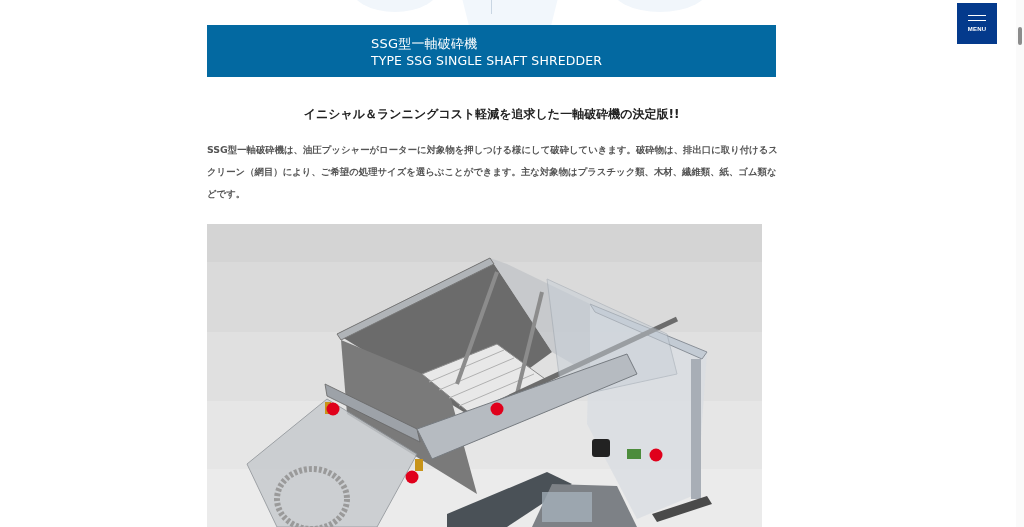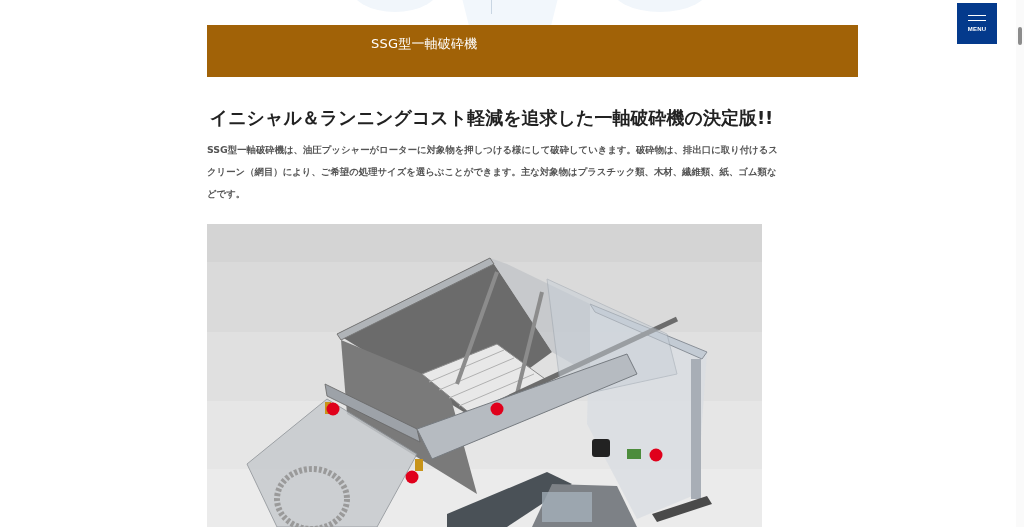--- a/index.html
+++ b/index.html
@@ -6,51 +6,52 @@
   html, body { width: 1024px; height: 527px; overflow: hidden; background: #ffffff; }
   body { font-family: "DejaVu Sans", "Liberation Sans", sans-serif; color: #333; position: relative; }
 
   .top-deco { position: absolute; left: 300px; top: 0; width: 420px; height: 25px; overflow: hidden; }
   .top-deco .blob { position: absolute; border-radius: 50%; background: #f1f6fb; }
   .top-deco .b1 { left: 50px; top: -40px; width: 90px; height: 52px; }
   .top-deco .b2 { left: 160px; top: -10px; width: 100px; height: 60px; border-radius: 0; clip-path: polygon(0 0,100% 0,85% 100%,15% 100%); background:#f2f7fc; }
   .top-deco .b3 { left: 310px; top: -40px; width: 100px; height: 52px; }
   .top-deco .vline { position: absolute; left: 191px; top: 0; width: 1px; height: 14px; background: #c9d6e3; }
 
-  .banner { position: absolute; left: 207px; top: 25px; width: 651px; height: 52px; background: #a16207; color: #fff; padding: 10px 0 0 164px; }
+  .banner { position: absolute; left: 207px; top: 25px; width: 569px; height: 52px; background: #0369a1; color: #fff; padding: 10px 0 0 164px; }
   .banner .jp { font-size: 13px; line-height: 17px; font-weight: normal; letter-spacing: 0.2px; }
   .banner .en { font-size: 12.5px; line-height: 18px; letter-spacing: 0.1px; }
 
   .menu-btn { position: absolute; left: 957px; top: 3px; width: 40px; height: 41px; background: #043a8c; display: flex; flex-direction: column; align-items: center; justify-content: center; cursor: pointer; }
   .menu-btn .bars { width: 18px; height: 6px; border-top: 1.5px solid #fff; border-bottom: 1.5px solid #fff; margin-bottom: 5px; }
   .menu-btn .lbl { color: #fff; font-size: 6px; font-weight: bold; letter-spacing: 0.2px; font-family: "Liberation Sans", sans-serif; }
 
   .scrollbar { position: absolute; left: 1016px; top: 0; width: 8px; height: 527px; background: #fafafa; }
   .scrollbar .thumb { position: absolute; left: 2px; top: 27px; width: 4px; height: 18px; background: #8c8c8c; border-radius: 2px; }
 
-  .headline { position: absolute; left: 207px; top: 106px; width: 569px; text-align: center; font-size: 18px; font-weight: bold; color: #222; }
+  .headline { position: absolute; left: 207px; top: 106px; width: 569px; text-align: center; font-size: 12px; font-weight: bold; color: #222; }
   .desc { position: absolute; left: 207px; top: 139px; width: 572px; font-size: 9.4px; line-height: 22px; color: #555; font-weight: bold; }
 
   .figure { position: absolute; left: 207px; top: 224px; width: 555px; height: 303px; overflow: hidden;
     background: linear-gradient(to bottom, #d4d4d4 0px, #d4d4d4 38px, #dadada 38px, #dadada 108px, #e0e0e0 108px, #e0e0e0 177px, #e6e6e6 177px, #e6e6e6 245px, #ebebeb 245px); }
   .figure svg { position: absolute; left: 0; top: 0; }
   .hotspot { position: absolute; width: 13px; height: 13px; border-radius: 50%; background: #e0001b; cursor: pointer; transform: translate(-50%, -50%); }
 </style>
 </head>
 <body>
 
 <div class="top-deco">
   <div class="blob b1"></div>
   <div class="blob b2"></div>
   <div class="blob b3"></div>
   <div class="vline"></div>
 </div>
 
 <div class="banner">
   <div class="jp">SSG型一軸破砕機</div>
+  <div class="en">TYPE SSG SINGLE SHAFT SHREDDER</div>
 </div>
 
 <div class="menu-btn">
   <div class="bars"></div>
   <div class="lbl">MENU</div>
 </div>
 
 <div class="scrollbar">
   <div class="thumb"></div>
 </div>

